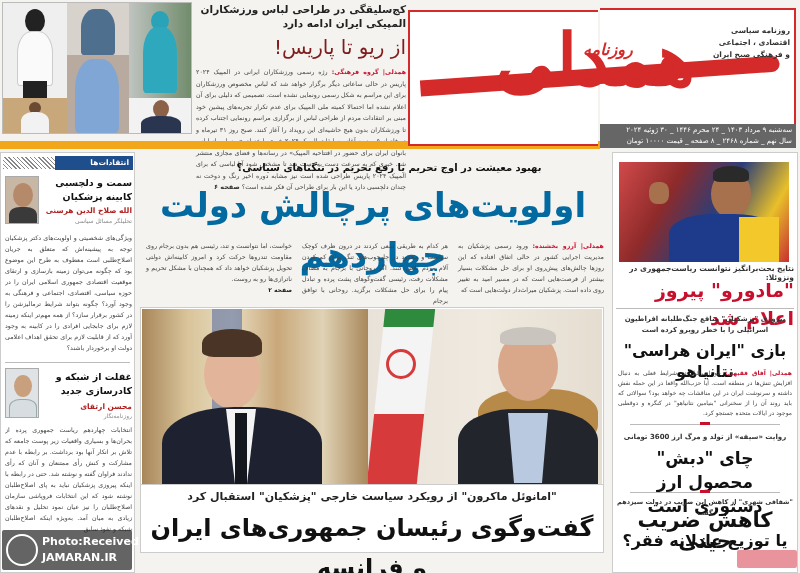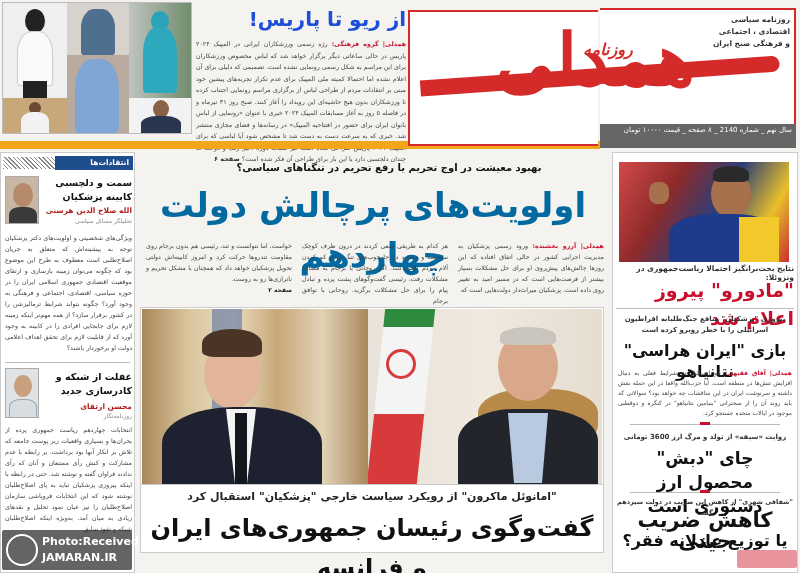--- a/index.html
+++ b/index.html
@@ -10,35 +10,35 @@
 
 
 #top-photos { left: 2px; top: 2px; width: 190px; height: 132px; background: #ddd; border: 1px solid #bbb; overflow: hidden; }
 .ph { position: absolute; overflow: hidden; }
 .ph .bg { position: absolute; inset: 0; }
 .person { position: absolute; border-radius: 40% 40% 8% 8%; }
 .head { position: absolute; border-radius: 50%; }
 
 #top-story { left: 196px; top: 2px; width: 210px; height: 136px; }
 #top-kicker { font-size: 10.5px; font-weight: bold; color: #222; line-height: 14px; }
-#top-title { font-size: 20px; font-weight: bold; color: #1d4ed8; line-height: 26px; margin-top: 4px; }
+#top-title { font-size: 20px; font-weight: normal; color: #7f1d1d; line-height: 26px; margin-top: 4px; }
 #top-body { font-size: 6.3px; line-height: 11.5px; color: #444; margin-top: 6px; text-align: justify; }
 .brand-red { color: #c8102e; font-weight: bold; }
 #top-page { font-size: 6.5px; font-weight: bold; color: #333; }
 
 #yellow-bar { left: 0; top: 141px; width: 600px; height: 8px; background: #f2a71b; }
 
 
 #masthead { left: 600px; top: 8px; width: 196px; height: 138px; background: #fff; border: 2px solid #d42a2a; border-left: none; }
 #masthead-box-left { left: 408px; top: 10px; width: 190px; height: 136px; border: 2px solid #d42a2a; border-right: none; background: #fff; }
 #logo { left: 415px; top: 10px; width: 360px; height: 115px; }
 #logo-word { font-family: "DejaVu Serif", serif; font-size: 72px; font-weight: bold; color: #d42a2a; line-height: 100px; letter-spacing: -4px; }
 #logo-ruznameh { left: 583px; top: 40px; font-family: "DejaVu Serif", serif; font-size: 16px; font-style: italic; font-weight: bold; color: #d42a2a; }
 #logo-stroke { left: 420px; top: 68px; width: 360px; height: 16px; background: #d42a2a; transform: rotate(-4deg); border-radius: 0 8px 8px 0; }
-#tagline { left: 690px; top: 14px; width: 100px; font-size: 7.5px; line-height: 12px; color: #333; font-weight: bold; }
+#tagline { left: 690px; top: 25px; width: 100px; font-size: 7.5px; line-height: 12px; color: #333; font-weight: bold; }
 #dateline { left: 600px; top: 124px; width: 196px; height: 24px; background: #666; color: #fff; font-size: 7px; line-height: 11px; padding: 1px 4px; }
 #main-kicker { left: 154px; top: 162px; width: 470px; text-align: center; font-size: 10px; font-weight: bold; color: #111; }
 #main-headline { left: 138px; top: 180px; width: 470px; text-align: center; font-size: 34px; font-weight: 900; color: #0369a1; line-height: 50px; letter-spacing: -1px; }
 .col3 { top: 240px; height: 58px; font-size: 6.3px; line-height: 11px; color: #444; text-align: justify; direction: rtl; }
 #photo-box { left: 140px; top: 307px; width: 464px; height: 178px; background: #fff; border: 1px solid #ccc; }
 #photo-macron { left: 142px; top: 309px; width: 226px; height: 175px; overflow: hidden; background: linear-gradient(90deg,#a8865a 0%,#d9c49a 20%,#e8dcc0 40%,#c9a87a 60%,#e0d2b5 80%,#a9885b 100%); }
 #photo-pezeshkian { left: 368px; top: 309px; width: 234px; height: 175px; overflow: hidden; background: linear-gradient(90deg,#e8e2d8 0%,#efe9df 50%,#e5ddd0 100%); }
 #caption-box { left: 140px; top: 485px; width: 464px; height: 68px; background: #fff; border: 1px solid #ccc; border-top: none; }
 #photo-kicker { left: 140px; top: 490px; width: 464px; text-align: center; font-size: 11px; font-weight: bold; color: #222; }
 #photo-headline { left: 140px; top: 508px; width: 464px; text-align: center; font-size: 24px; font-weight: 900; color: #111; line-height: 40px; letter-spacing: -0.5px; }
@@ -100,20 +100,21 @@
     <div class="person" style="left:18px;top:14px;width:28px;height:23px;background:#f2f2f2;"></div>
   </div>
   <div class="ph" style="left:126px;top:95px;width:64px;height:37px;">
     <div class="bg" style="background:#f2f2f2;"></div>
     <div class="head" style="left:24px;top:2px;width:16px;height:18px;background:#8b6248;"></div>
     <div class="person" style="left:12px;top:18px;width:40px;height:19px;background:#2a3550;"></div>
   </div>
 </div>
 
 <div id="top-story" class="abs rtl">
+  <div id="top-kicker">کج‌سلیقگی در طراحی لباس ورزشکاران المپیکی ایران ادامه دارد</div>
   <div id="top-title">از ریو تا پاریس!</div>
   <div id="top-body">
     <span class="brand-red">همدلی| گروه فرهنگی:</span>
     <span>رژه رسمی ورزشکاران ایرانی در المپیک ۲۰۲۴ پاریس در حالی ساعاتی دیگر برگزار خواهد شد که لباس مخصوص ورزشکاران برای این مراسم به شکل رسمی رونمایی نشده است. تصمیمی که دلیلی برای آن اعلام نشده اما احتمالا کمیته ملی المپیک برای عدم تکرار تجربه‌های پیشین خود مبنی بر انتقادات مردم از طراحی لباس از برگزاری مراسم رونمایی اجتناب کرده تا ورزشکاران بدون هیچ حاشیه‌ای این رویداد را آغاز کنند. صبح روز ۳۱ تیرماه و در فاصله ۵ روز به آغاز مسابقات المپیک ۲۰۲۴ خبری با عنوان «رونمایی از لباس بانوان ایران برای حضور در افتتاحیه المپیک» در رسانه‌ها و فضای مجازی منتشر شد. خبری که به سرعت دست به دست شد تا مشخص شود آیا لباسی که برای المپیک ۲۰۲۴ پاریس طراحی شده است نیز مشابه دوره اخیر رنگ و دوخت نه چندان دلچسبی دارد یا این بار برای طراحی آن فکر شده است؟</span>
     <span id="top-page">صفحه ۶</span>
   </div>
 </div>
 
 <div id="yellow-bar" class="abs"></div>
 
@@ -123,21 +124,22 @@
 <div id="logo" class="abs rtl">
   <div id="logo-word" style="text-align:center;">همدلی</div>
 </div>
 <div id="logo-ruznameh" class="abs rtl">روزنامه</div>
 <div id="tagline" class="abs rtl">
   <div>روزنامه سیاسی</div>
   <div>اقتصادی ، اجتماعی</div>
   <div>و فرهنگی صبح ایران</div>
 </div>
 <div id="dateline" class="abs rtl">
-  <div>سال نهم _ شماره 2140 _ ۸ صفحه _ قیمت ۱۰۰۰۰ تومان</div>
+  <div>سه‌شنبه ۹ مرداد ۱۴۰۳ _ ۲۴ محرم ۱۴۴۶ _ ۳۰ ژوئیه ۲۰۲۴</div>
+  <div>سال نهم _ شماره ۲۴۶۸ _ ۸ صفحه _ قیمت ۱۰۰۰۰ تومان</div>
 </div>
 
 <div id="left-col" class="abs"></div>
 <div id="left-hatch" class="abs"></div>
 <div id="left-tab" class="abs rtl">انتقادات‌ها</div>
 
 <div class="abs avatar" style="left:5px;top:176px;width:34px;height:48px;">
   <div style="position:absolute;left:7px;top:6px;width:20px;height:24px;border-radius:50%;background:#b58a6a;"></div>
   <div style="position:absolute;left:3px;top:30px;width:28px;height:18px;background:#3a3a3a;border-radius:40% 40% 0 0;"></div>
 </div>
@@ -194,21 +196,21 @@
 <div id="photo-headline" class="abs rtl" style="text-align:center;">گفت‌وگوی رئیسان جمهوری‌های ایران و فرانسه</div>
 
 <div id="right-col" class="abs"></div>
 <div id="maduro-photo" class="abs">
   <div style="position:absolute;left:92px;top:8px;width:40px;height:48px;border-radius:50%;background:#a8714d;"></div>
   <div style="position:absolute;left:94px;top:4px;width:36px;height:16px;border-radius:50% 50% 20% 20%;background:#2a2a2a;"></div>
   <div style="position:absolute;left:50px;top:52px;width:110px;height:50px;border-radius:40% 40% 0 0;background:#1e3a8a;"></div>
   <div style="position:absolute;left:120px;top:55px;width:40px;height:45px;background:#f2c82a;"></div>
   <div style="position:absolute;left:30px;top:20px;width:20px;height:22px;border-radius:40%;background:#a8714d;"></div>
 </div>
-<div id="maduro-kicker" class="abs rtl">نتایج بحث‌برانگیز احتمالا ریاست‌جمهوری در ونزوئلا:</div>
+<div id="maduro-kicker" class="abs rtl">نتایج بحث‌برانگیز نتوانست ریاست‌جمهوری در ونزوئلا:</div>
 <div id="maduro-headline" class="abs rtl">"مادورو" پیروز اعلام شد</div>
 
 <div class="abs divider" style="left:616px;top:308px;width:178px;"></div>
 
 <div class="abs rtl r-kicker" style="left:616px;top:314px;width:178px;">پیروزی "پزشکیان" منافع جنگ‌طلبانه افراطیون اسرائیلی را با خطر روبرو کرده است</div>
 <div class="abs rtl r-head" style="left:616px;top:340px;width:178px;">بازی "ایران هراسی" نتانیاهو</div>
 <div class="abs r-body" style="left:618px;top:368px;width:174px;height:52px;overflow:hidden;">
   <span class="brand-red">همدلی| آفاق فقیهی:</span>
   <span>جو اسرائیل در شرایط فعلی به دنبال افزایش تنش‌ها در منطقه است. آیا حزب‌الله واقعا در این حمله نقش داشته و سرنوشت ایران در این مناقشات چه خواهد بود؟ سوالاتی که باید روند آن را از سخنرانی "بنیامین نتانیاهو" در کنگره و دوقطبی موجود در ایالات متحده جستجو کرد.</span>
 </div>

